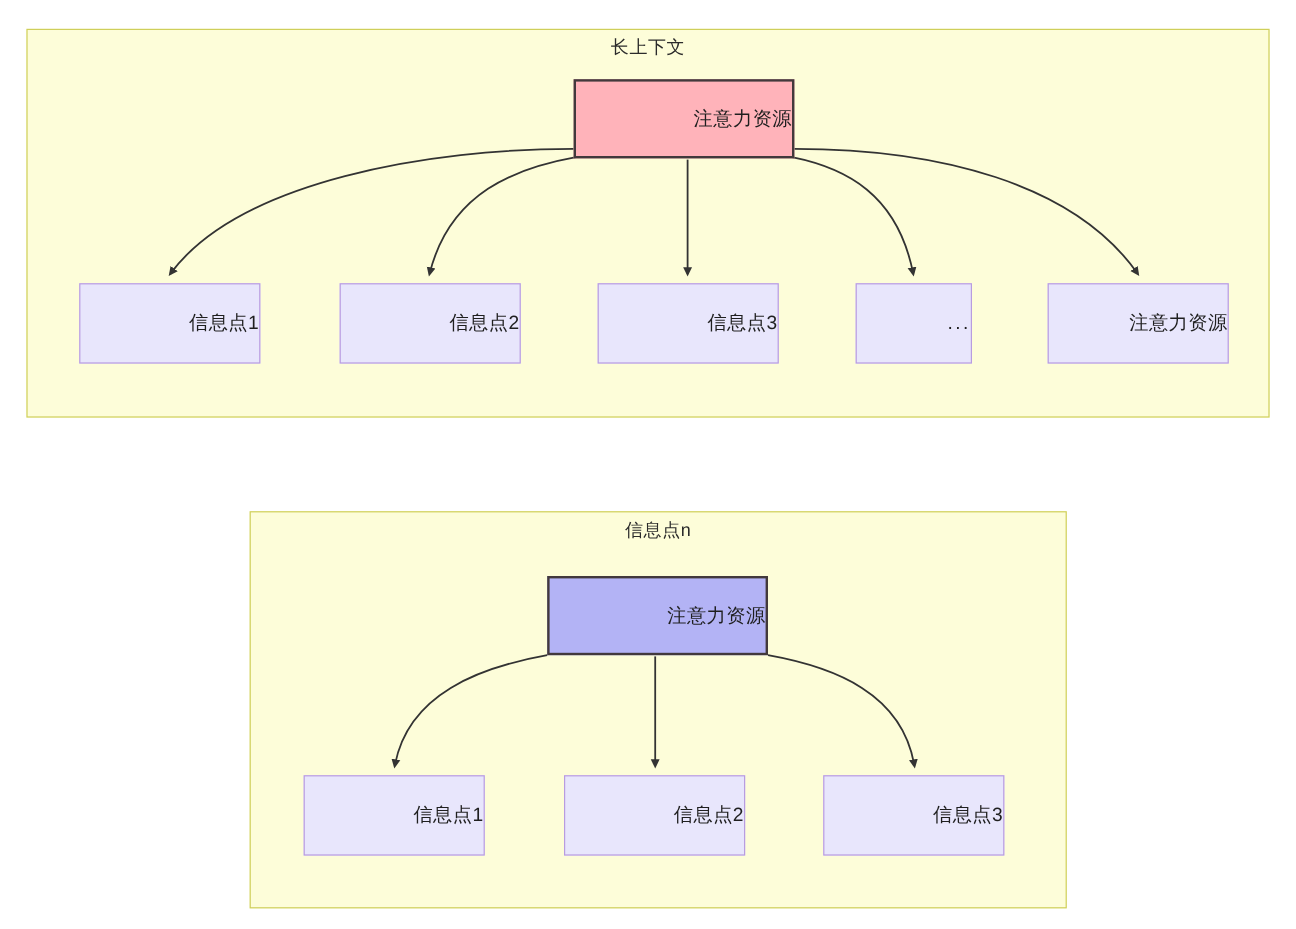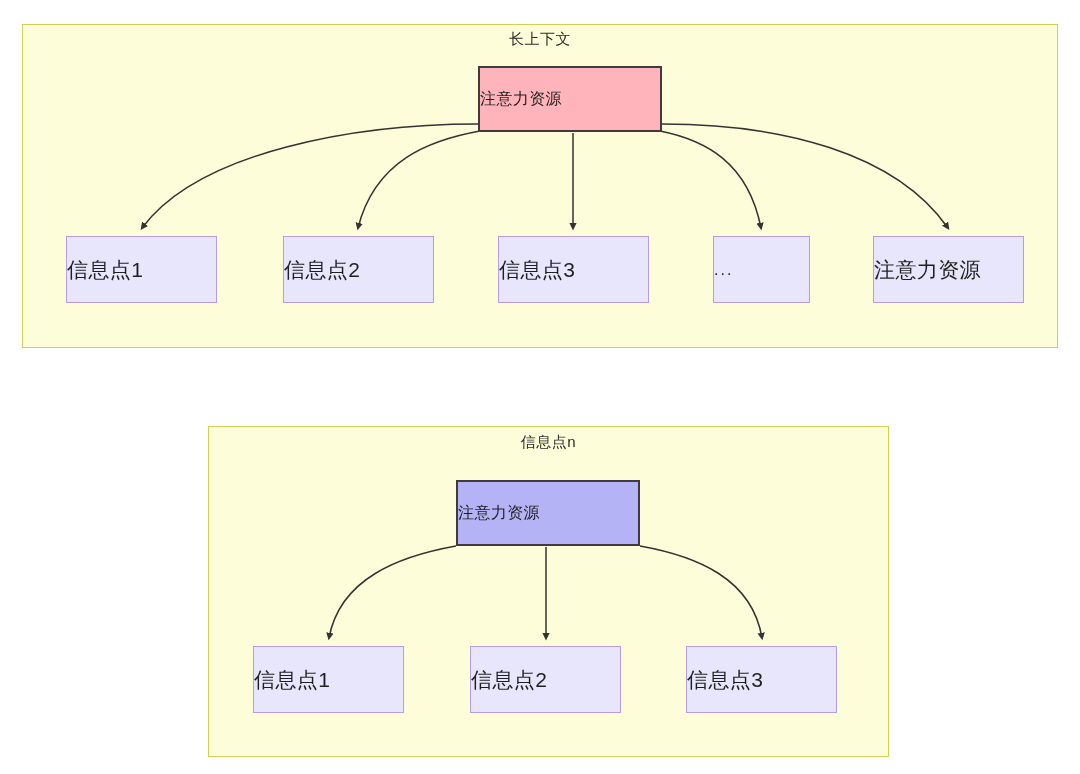--- a/index.html
+++ b/index.html
@@ -39,37 +39,37 @@
     font-size: 15px;
     color: #2b2b2b;
     letter-spacing: 0.5px;
     white-space: nowrap;
   }
   .node {
     position: absolute;
     box-sizing: border-box;
     display: flex;
     align-items: center;
-    justify-content: flex-start;
+    justify-content: flex-end;
     font-size: 16px;
     color: #1f1f1f;
     letter-spacing: 0.4px;
   }
   .node.attention-long {
     background: #ffb3ba;
     border: 2.2px solid #42393c;
   }
   .node.attention-short {
     background: #b3b3f5;
     border: 2.2px solid #42393c;
   }
   .node.info {
     background: #e8e6fc;
     border: 1.6px solid #b89ce0;
-    font-size: 21px;
+    font-size: 16px;
   }
   .node.info.ellipsis {
     font-size: 16px;
     letter-spacing: 2px;
   }
 </style>
 </head>
 <body>
 
 <div class="canvas">

